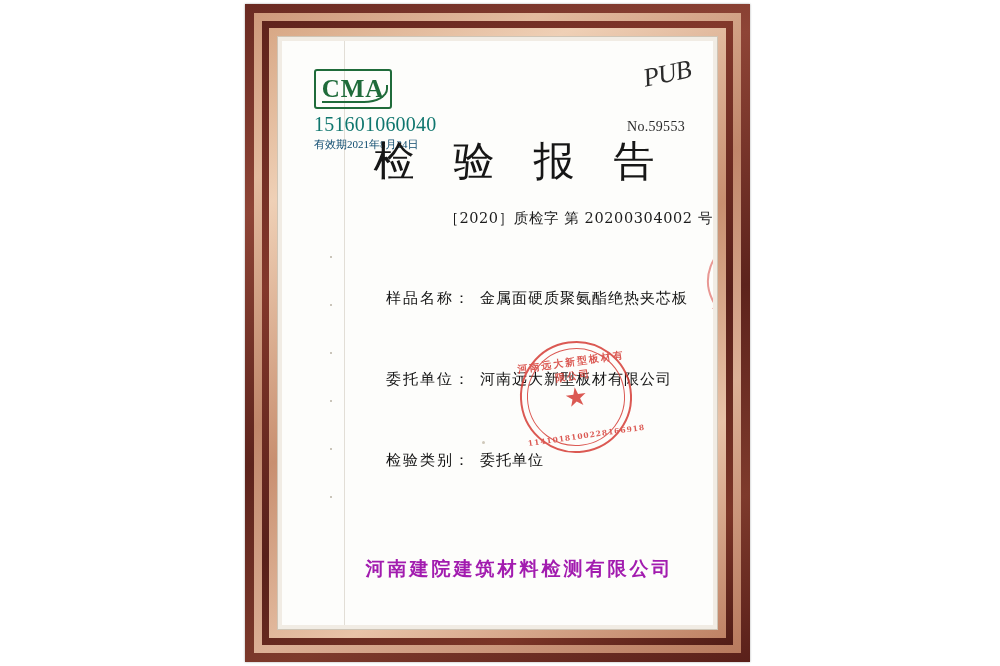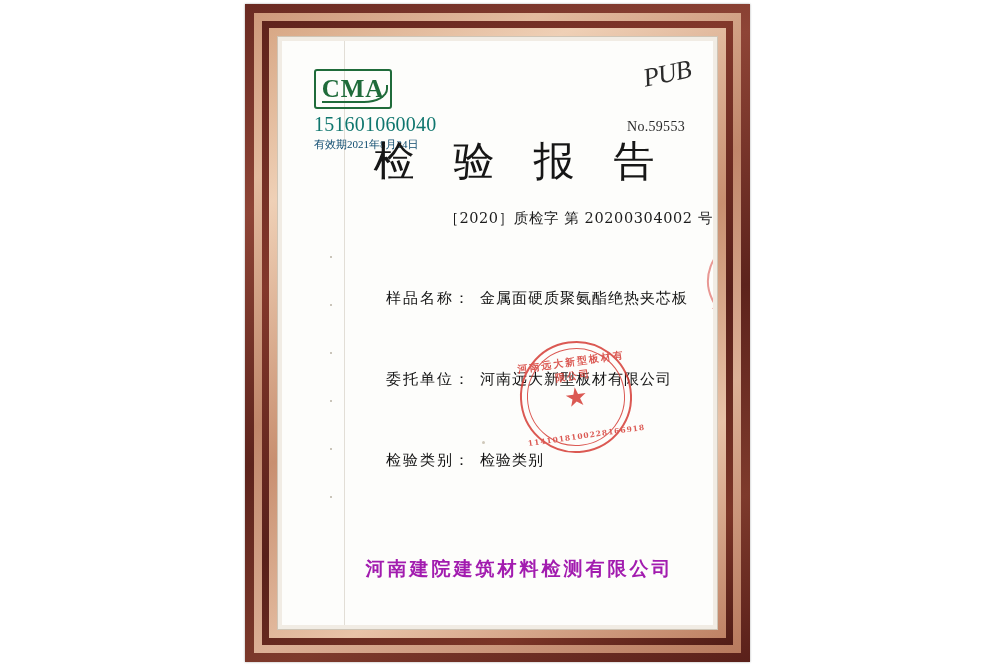--- a/index.html
+++ b/index.html
@@ -347,21 +347,21 @@
                 <div class="field-row">
                   <span class="field-label">样品名称：</span>
                   <span class="field-value">金属面硬质聚氨酯绝热夹芯板</span>
                 </div>
                 <div class="field-row">
                   <span class="field-label">委托单位：</span>
                   <span class="field-value">河南远大新型板材有限公司</span>
                 </div>
                 <div class="field-row">
                   <span class="field-label">检验类别：</span>
-                  <span class="field-value">检验类别</span>
+                  <span class="field-value">委托单位</span>
                 </div>
               </div>
 
               <div class="org">河南建院建筑材料检测有限公司</div>
 
               <div class="seal-layer">
                 <div class="seal seal-side-1">
                   <div class="seal-vtext">河南远大新型板材</div>
                 </div>
 

